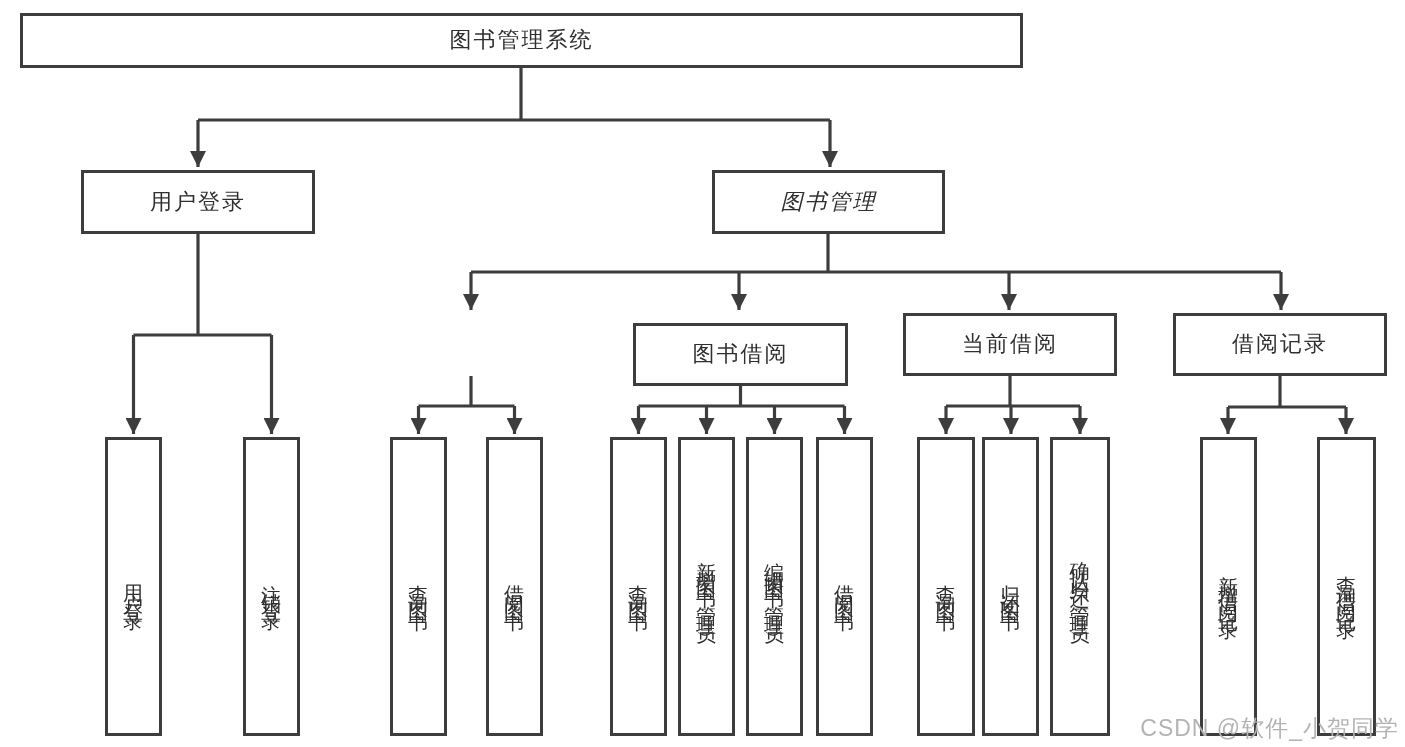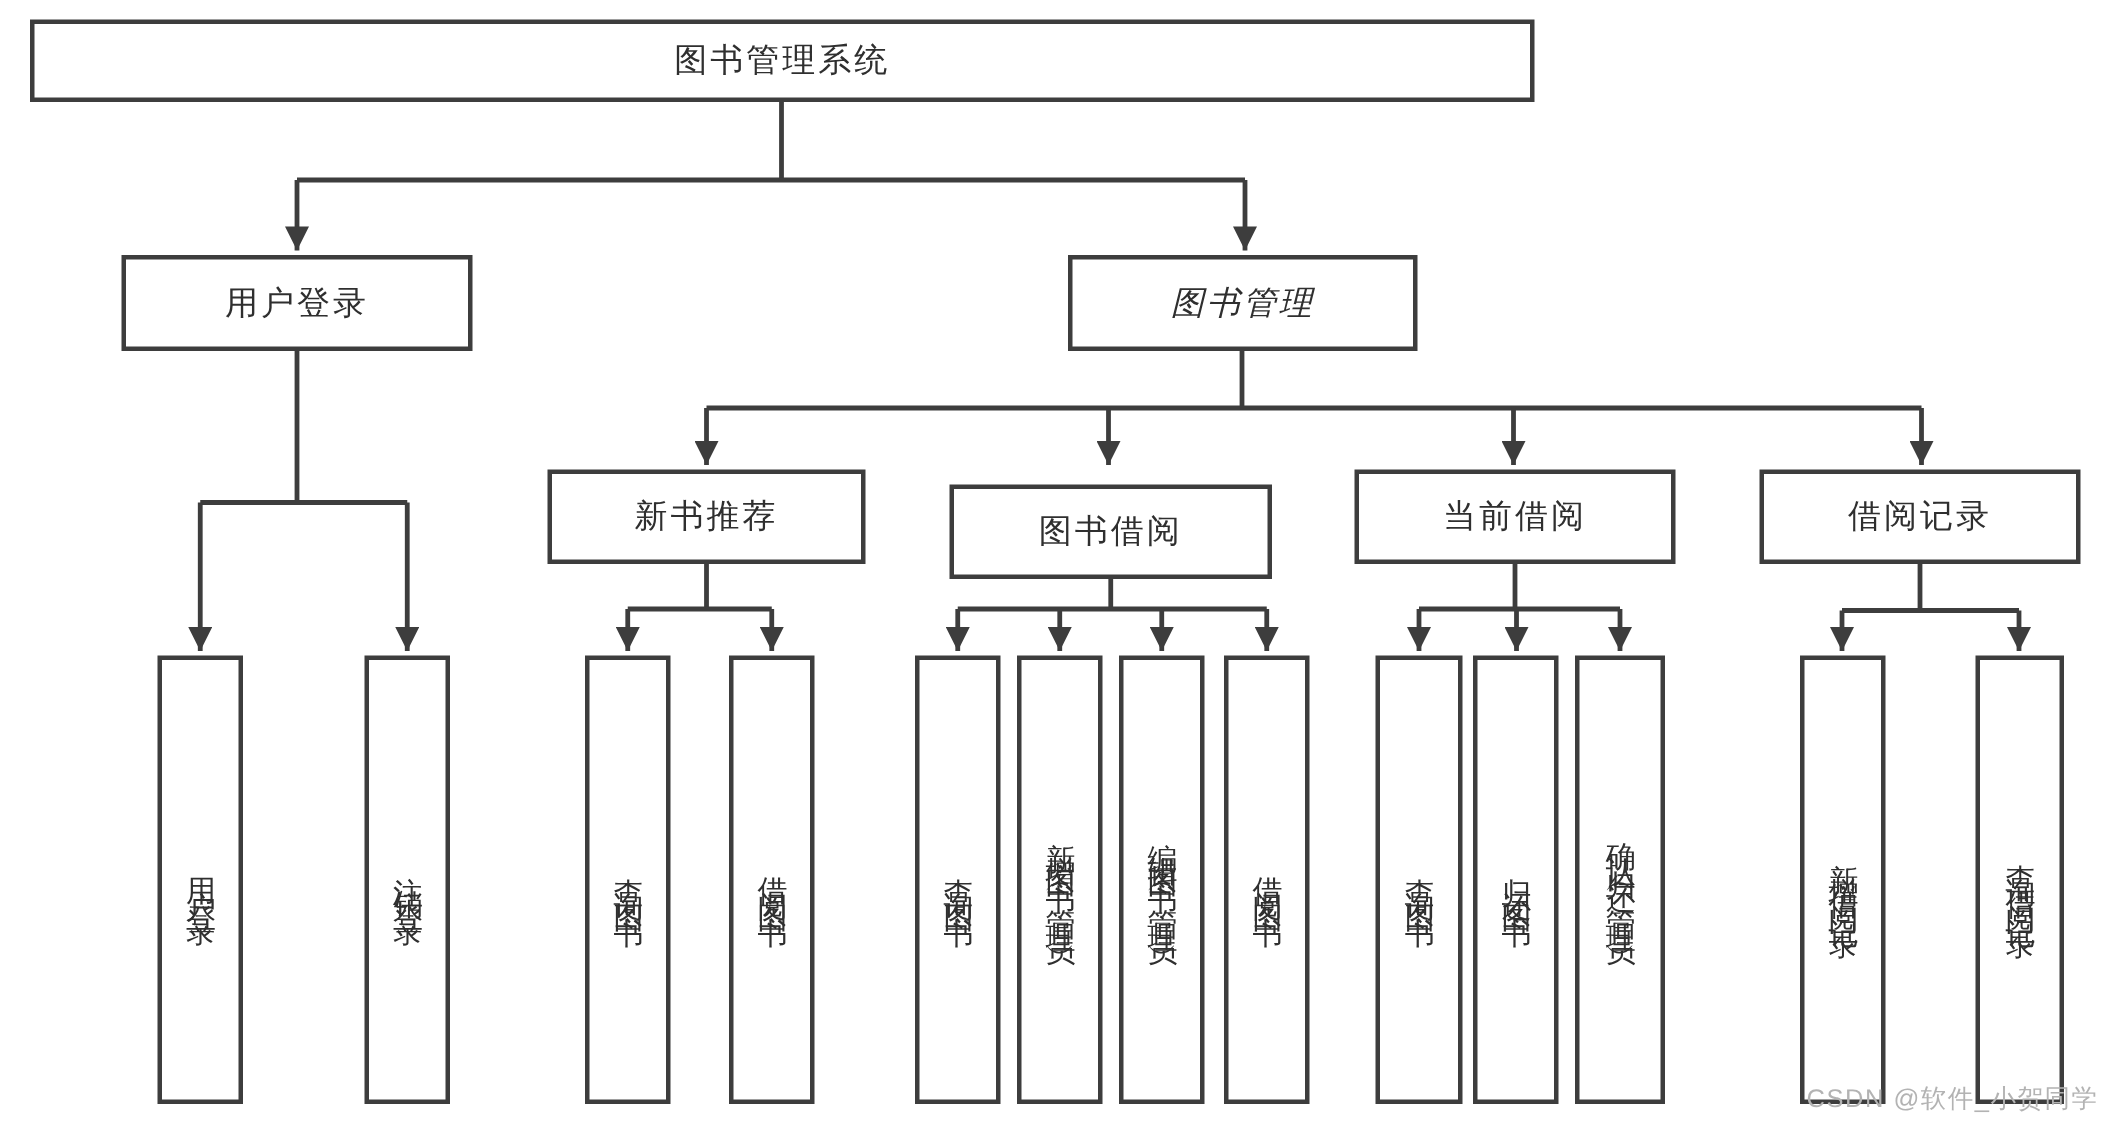--- a/index.html
+++ b/index.html
@@ -28,21 +28,21 @@
     white-space:nowrap;
   }
   .node.leaf{
     writing-mode:vertical-rl;
     text-orientation:mixed;
     font-size:20px;letter-spacing:9px;line-height:1;
     white-space:normal;
   }
   .watermark{
     position:absolute;right:6px;bottom:3px;z-index:5;
-    font-size:17px;letter-spacing:1px;
+    font-size:23px;letter-spacing:1px;
     color:var(--watermark-color);
   }
 </style>
 </head>
 <body>
 
 <div class="canvas">
 
   <svg class="wires" viewBox="0 0 1405 747" aria-hidden="true">
     <defs>
@@ -90,21 +90,20 @@
     <path class="c" d="M1228,407 H1346"></path>
     <path class="c" d="M1228,407 V434" marker-end="url(#arw)"></path>
     <path class="c" d="M1346,407 V434" marker-end="url(#arw)"></path>
   </svg>
 
   <div class="node" style="left:20px;top:13px;width:1003px;height:55px;">图书管理系统</div>
 
   <div class="node" style="left:81px;top:170px;width:234px;height:64px;">用户登录</div>
   <div class="node" style="left:712px;top:170px;width:233px;height:64px;font-style:italic;">图书管理</div>
 
-  <div class="node" style="left:365px;top:313px;width:212px;height:63px;">新书推荐</div>
   <div class="node" style="left:633px;top:323px;width:215px;height:63px;">图书借阅</div>
   <div class="node" style="left:1173px;top:313px;width:214px;height:63px;">借阅记录</div>
   <div class="node" style="left:903px;top:313px;width:214px;height:63px;">当前借阅</div>
 
   <div class="node leaf" style="left:105px;top:437px;width:57px;height:299px;">用户登录</div>
   <div class="node leaf" style="left:243px;top:437px;width:57px;height:299px;">注销登录</div>
 
   <div class="node leaf" style="left:390px;top:437px;width:57px;height:299px;">查询图书</div>
   <div class="node leaf" style="left:486px;top:437px;width:57px;height:299px;">借阅图书</div>
 

